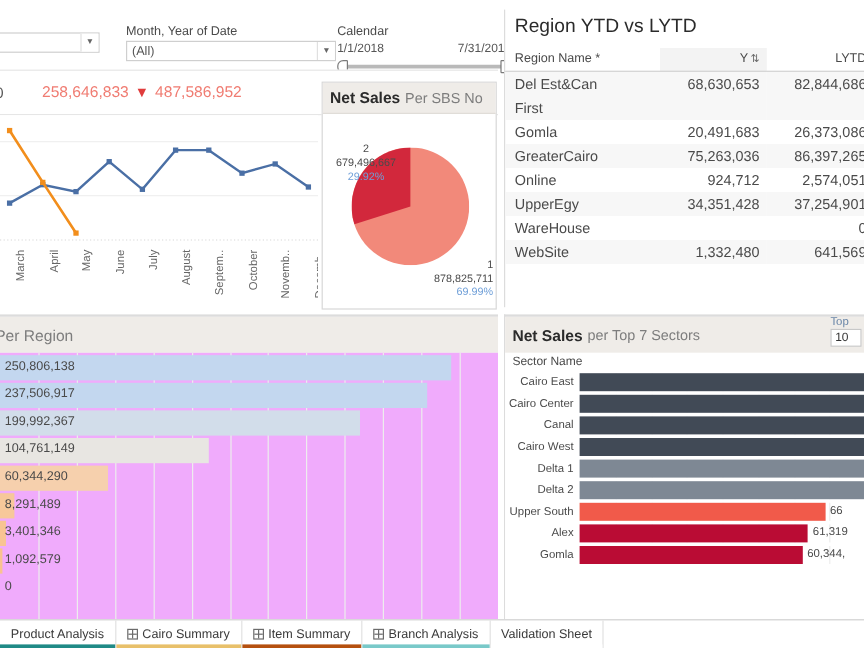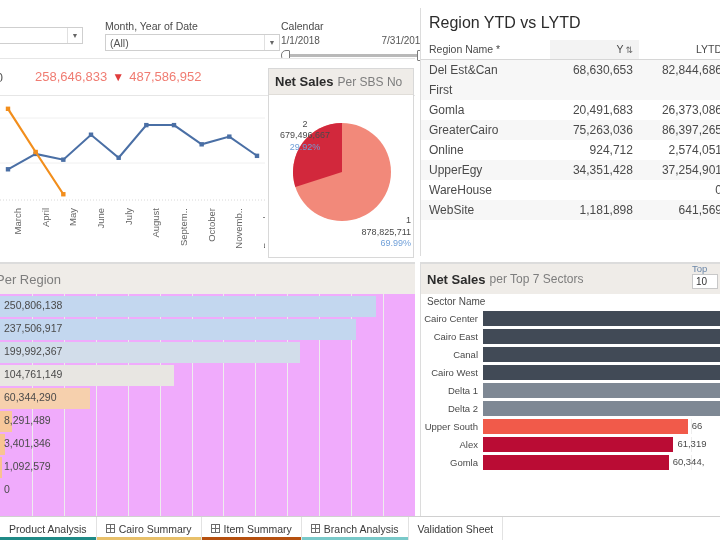--- a/index.html
+++ b/index.html
@@ -357,21 +357,21 @@
             <td class="num">34,351,428</td>
             <td class="num">37,254,901</td>
           </tr>
           <tr>
             <td>WareHouse</td>
             <td class="num"></td>
             <td class="num">0</td>
           </tr>
           <tr class="alt">
             <td>WebSite</td>
-            <td class="num">1,181,898</td>
+            <td class="num">1,332,480</td>
             <td class="num">641,569</td>
           </tr>
         </tbody>
     </table>
   </div>
 
   <div class="regbar-panel">
     <div class="regbar-title">
       <span class="rt-text">Per Region</span>
     </div>
@@ -433,34 +433,34 @@
       <span class="pt-light">per Top 7 Sectors</span>
       <div class="top-filter">
         <div class="tf-lbl">Top</div>
         <div class="tf-box">10</div>
       </div>
     </div>
     <div class="sect-body">
       <div class="sect-hdr">Sector Name</div>
       <div id="sect-rows">
           <div class="sect-row">
+            <div class="sect-name">Cairo East</div>
+            <div class="sect-barwrap">
+              <div class="grid-v" style="left: 29.75px;"></div>
+              <div class="grid-v" style="left: 59.5px;"></div>
+              <div class="grid-v" style="left: 89.25px;"></div>
+              <div class="grid-v" style="left: 119px;"></div>
+              <div class="grid-v" style="left: 148.75px;"></div>
+              <div class="grid-v" style="left: 178.5px;"></div>
+              <div class="grid-v" style="left: 208.25px;"></div>
+              <div class="sect-bar" style="width: 238px; background: rgb(65, 74, 86);"></div>
+            </div>
+          </div>
+          <div class="sect-row">
             <div class="sect-name">Cairo Center</div>
-            <div class="sect-barwrap">
-              <div class="grid-v" style="left: 29.75px;"></div>
-              <div class="grid-v" style="left: 59.5px;"></div>
-              <div class="grid-v" style="left: 89.25px;"></div>
-              <div class="grid-v" style="left: 119px;"></div>
-              <div class="grid-v" style="left: 148.75px;"></div>
-              <div class="grid-v" style="left: 178.5px;"></div>
-              <div class="grid-v" style="left: 208.25px;"></div>
-              <div class="sect-bar" style="width: 238px; background: rgb(65, 74, 86);"></div>
-            </div>
-          </div>
-          <div class="sect-row">
-            <div class="sect-name">Cairo East</div>
             <div class="sect-barwrap">
               <div class="grid-v" style="left: 29.75px;"></div>
               <div class="grid-v" style="left: 59.5px;"></div>
               <div class="grid-v" style="left: 89.25px;"></div>
               <div class="grid-v" style="left: 119px;"></div>
               <div class="grid-v" style="left: 148.75px;"></div>
               <div class="grid-v" style="left: 178.5px;"></div>
               <div class="grid-v" style="left: 208.25px;"></div>
               <div class="sect-bar" style="width: 238px; background: rgb(65, 74, 86);"></div>
             </div>

